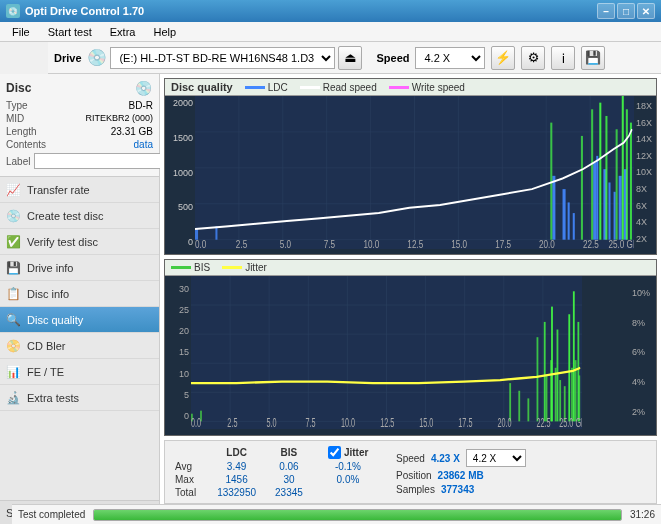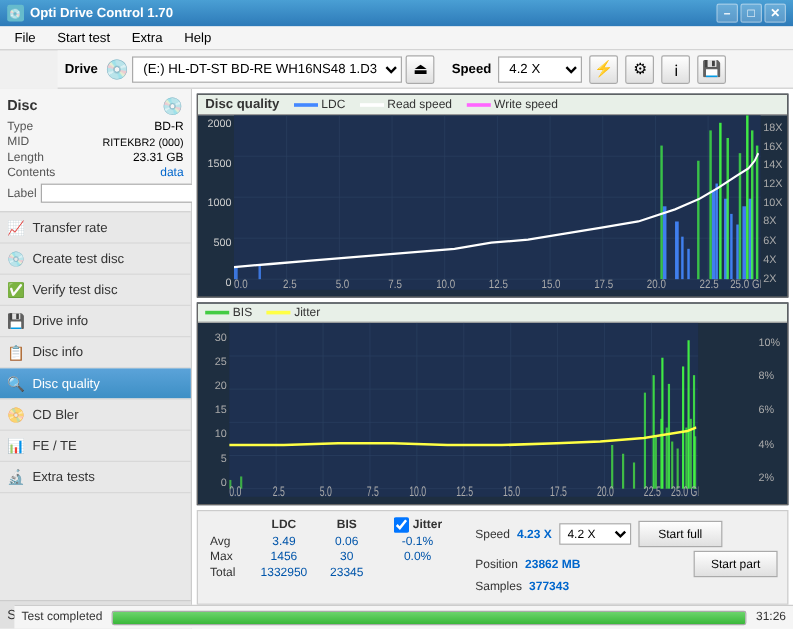--- a/index.html
+++ b/index.html
@@ -109,21 +109,20 @@
       justify-content: space-between;
       margin-bottom: 4px;
     }
     .disc-title { font-size: 12px; font-weight: 700; color: #333; }
     .disc-icon { font-size: 14px; color: #555; }
     .disc-info-row {
       display: flex;
       justify-content: space-between;
       margin-bottom: 2px;
       font-size: 10px;
-      align-items: flex-end;
     }
     .disc-info-label { color: #555; }
     .disc-info-value { color: #000; font-weight: 500; }
     .disc-info-value.blue { color: #0066cc; }
     .label-row {
       display: flex;
       align-items: center;
       gap: 4px;
       margin-top: 2px;
     }
@@ -672,26 +671,24 @@
               </table>
             </div>
 
             <div class="stats-right" style="display:flex;flex-direction:column;gap:3px;min-width:240px;">
               <div class="stats-right-row">
                 <span class="stats-label-text">Speed</span>
                 <span class="stats-value-blue">4.23 X</span>
                 <select class="speed-select-small">
                   <option>4.2 X</option>
                 </select>
-                <button class="start-btn">Start full</button>
               </div>
               <div class="stats-right-row">
                 <span class="stats-label-text">Position</span>
                 <span class="stats-value-blue">23862 MB</span>
-                <button class="start-btn" style="margin-left:auto;">Start part</button>
               </div>
               <div class="stats-right-row">
                 <span class="stats-label-text">Samples</span>
                 <span class="stats-value-blue">377343</span>
               </div>
             </div>
           </div>
         </div>
       </div>
     </div>

